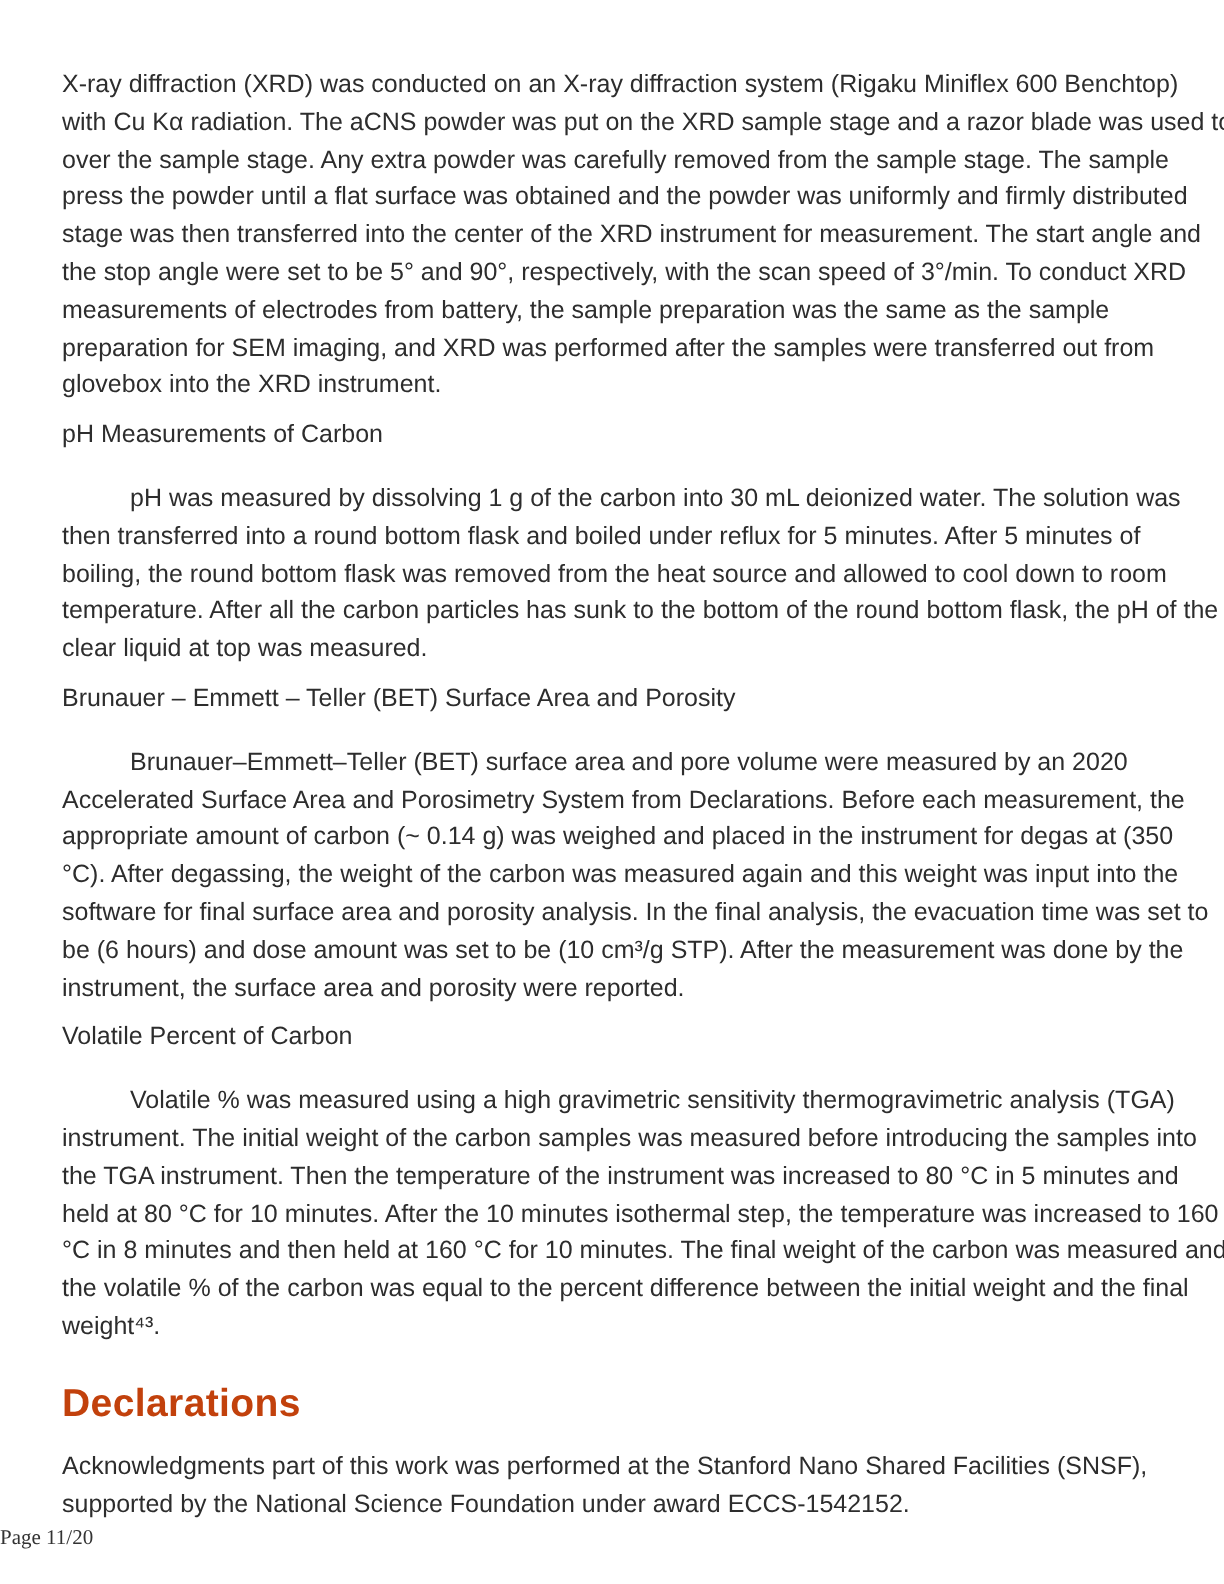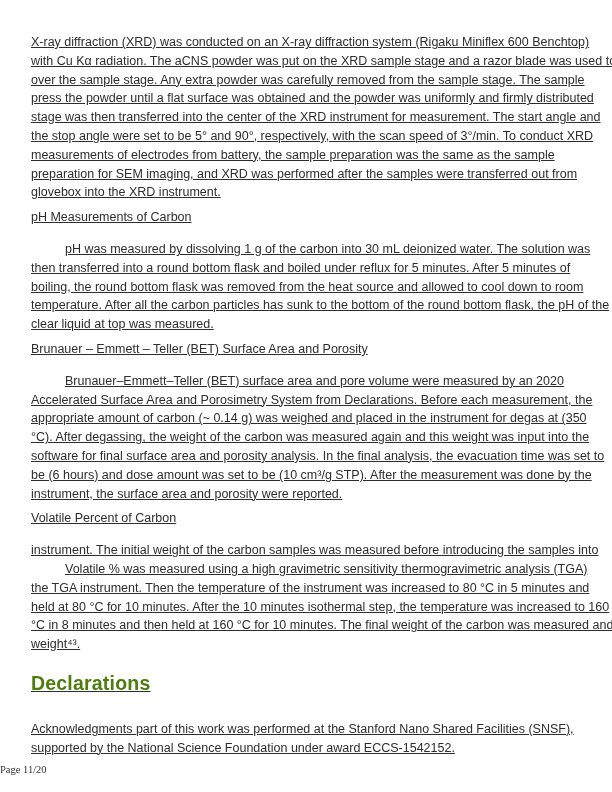--- a/index.html
+++ b/index.html
@@ -14,21 +14,20 @@
     background: #ffffff;
     overflow: hidden;
     font-family: "Liberation Sans", "DejaVu Sans", sans-serif;
     color: #2d2d2d;
   }
   .content {
     position: absolute;
     left: 31px;
     top: 33px;
     width: 551px;
-    text-decoration: underline;
   }
   .paragraph {
     margin: 0;
   }
   .line {
     font-size: 12.5px;
     line-height: 18.8px;
     white-space: pre;
   }
   .line.indent {
@@ -39,24 +38,24 @@
     line-height: 18.8px;
     font-weight: 400;
     margin-top: 6px;
     margin-bottom: 13px;
     white-space: pre;
   }
   .heading {
     font-size: 19.5px;
     line-height: 26px;
     font-weight: 700;
-    color: #4d7c0f;
+    color: #c2410c;
     letter-spacing: 0.2px;
     margin-top: 16px;
-    margin-bottom: 24px;
+    margin-bottom: 9px;
   }
   .footer {
     position: absolute;
     left: 0;
     right: 0;
     top: 764px;
     text-align: left;
     font-family: "Liberation Serif", "DejaVu Serif", serif;
     font-size: 10.5px;
     line-height: 12px;
@@ -92,25 +91,26 @@
         <div class="line indent">Brunauer–Emmett–Teller (BET) surface area and pore volume were measured by an 2020</div>
         <div class="line">Accelerated Surface Area and Porosimetry System from Declarations. Before each measurement, the</div>
         <div class="line">appropriate amount of carbon (~ 0.14 g) was weighed and placed in the instrument for degas at (350</div>
         <div class="line">°C). After degassing, the weight of the carbon was measured again and this weight was input into the</div>
         <div class="line">software for final surface area and porosity analysis. In the final analysis, the evacuation time was set to</div>
         <div class="line">be (6 hours) and dose amount was set to be (10 cm³/g STP). After the measurement was done by the</div>
         <div class="line">instrument, the surface area and porosity were reported.</div>
       </div>
       <div class="subheading">Volatile Percent of Carbon</div>
       <div class="paragraph">
+        <div class="line indent">Volatile % was measured using a high gravimetric sensitivity thermogravimetric analysis (TGA)</div>
         <div class="line">instrument. The initial weight of the carbon samples was measured before introducing the samples into</div>
-        <div class="line indent">Volatile % was measured using a high gravimetric sensitivity thermogravimetric analysis (TGA)</div>
         <div class="line">the TGA instrument. Then the temperature of the instrument was increased to 80 °C in 5 minutes and</div>
         <div class="line">held at 80 °C for 10 minutes. After the 10 minutes isothermal step, the temperature was increased to 160</div>
         <div class="line">°C in 8 minutes and then held at 160 °C for 10 minutes. The final weight of the carbon was measured and</div>
+        <div class="line">the volatile % of the carbon was equal to the percent difference between the initial weight and the final</div>
         <div class="line">weight⁴³.</div>
       </div>
       <div class="heading">Declarations</div>
       <div class="paragraph">
         <div class="line">Acknowledgments part of this work was performed at the Stanford Nano Shared Facilities (SNSF),</div>
         <div class="line">supported by the National Science Foundation under award ECCS-1542152.</div>
       </div>
     </div>
   <div class="footer">Page 11/20</div>
 </div>

